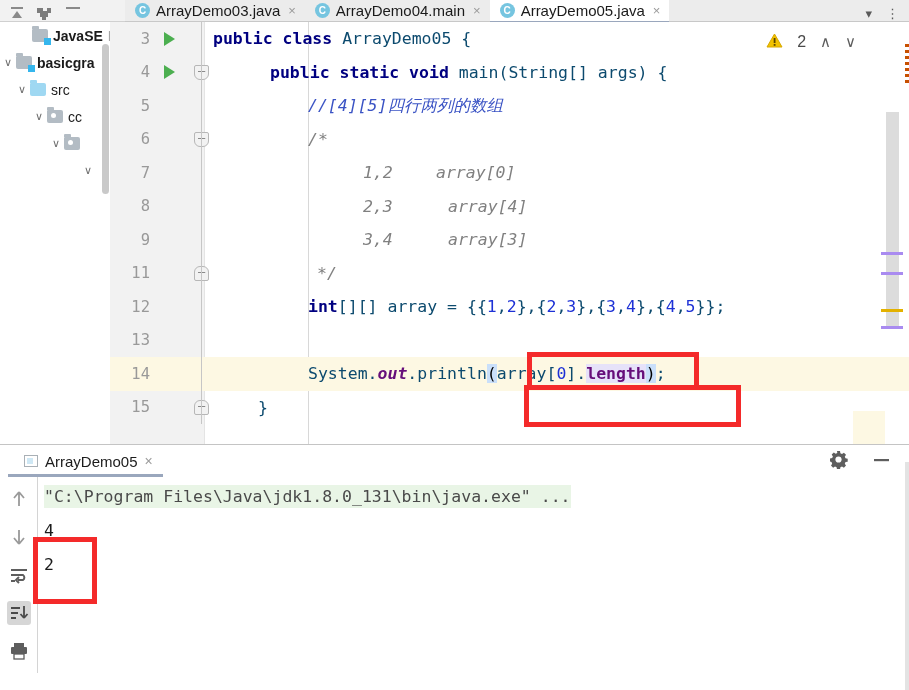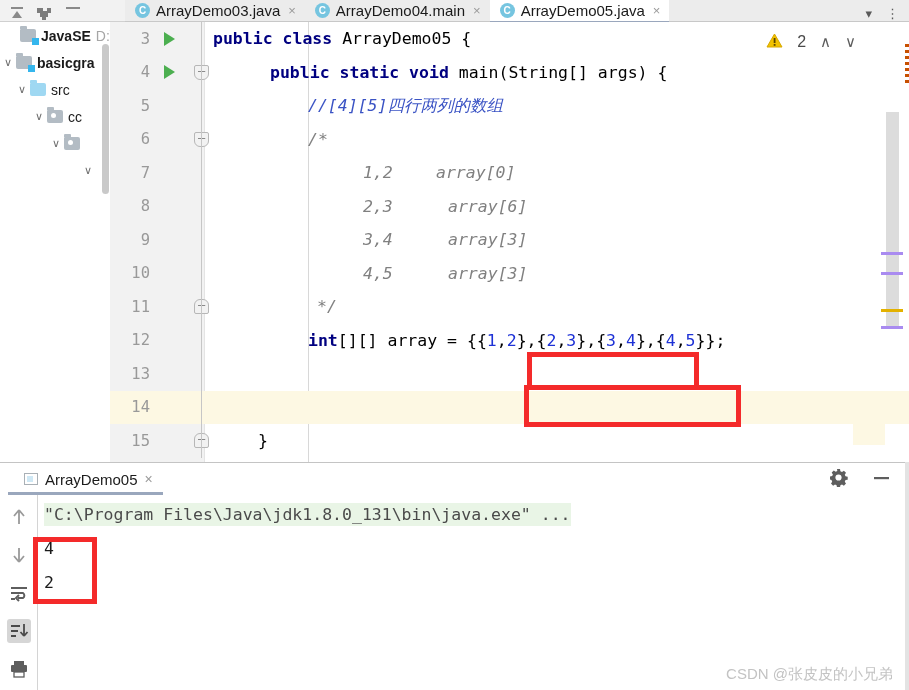--- a/index.html
+++ b/index.html
@@ -126,21 +126,21 @@
   .foldmark.close { border-radius: 6px 6px 2px 2px; }
   .vline {
     position: absolute; left: 91px; top: 0; bottom: 0; width: 1px; background: #c6c6c6;
   }
   .ctext { position: absolute; left: 103px; white-space: pre; }
   .indent-guide {
     position: absolute; left: 198px; top: 0; bottom: 0; width: 1px; background: #d8d8d8;
   }
 
   .kw { color: #000080; font-weight: bold; }
-  .plain { color: #000000; }
+  .plain { color: #0c4a6e; }
   .cmt { color: #808080; font-style: italic; }
   .cmt-blue { color: #3a53c4; font-style: italic; }
   .num { color: #1d31d6; }
   .fld { color: #660e7a; font-weight: bold; font-style: italic; }
   .lenkw { color: #660e7a; font-weight: bold; background: #e6e2f9; }
   .sel { background: #c9dffa; }
 
   
   .ed-scroll {
     position: absolute; right: 10px; top: 90px; width: 13px; height: 215px;
@@ -158,21 +158,21 @@
     background: #fdf8e3;
   }
 
   
   .redbox {
     position: absolute; border: 5px solid #f42a2a; z-index: 20; pointer-events: none;
   }
 
   
   .console {
-    position: absolute; left: 0; top: 462px; width: 909px; height: 228px;
+    position: absolute; left: 0; top: 444px; width: 909px; height: 228px;
     background: #ffffff; border-top: 1px solid #c4c4c4;
   }
   .console-tabbar {
     position: absolute; left: 0; top: 0; width: 909px; height: 32px;
     display: flex; align-items: center; background: #ffffff;
   }
   .ctab {
     display: flex; align-items: center; gap: 7px; height: 32px;
     padding: 0 10px 0 24px; font-size: 15px; color: #1b1b1b; position: relative;
   }
@@ -265,21 +265,21 @@
       <span>ArrayDemo05.java</span>
       <span class="tab-close">×</span>
     </div>
     <div class="tabbar-right">
       <span>▾</span>
       <span>⋮</span>
     </div>
   </div>
 
   <div class="sidebar">
-    <div class="tree-row" style="padding-left:4px">
+    <div class="tree-row" style="padding-left:16px">
       <span class="chev"></span>
       <span class="folder">
           <i class="badge"></i>
         </span>
       <span class="tree-label bold">JavaSE</span>
       <span class="tree-path">D:\</span>
     </div>
     <div class="tree-row" style="padding-left:0px">
       <span class="chev">∨</span>
       <span class="folder">
@@ -361,34 +361,28 @@
       <div class="crow">
         <span class="lnum">7</span>
         <span class="vline"></span>
         <span class="ctext cmt" style="left:253px">1,2</span>
         <span class="ctext cmt" style="left:326px">array[0]</span>
       </div>
       <div class="crow">
         <span class="lnum">8</span>
         <span class="vline"></span>
         <span class="ctext cmt" style="left:253px">2,3</span>
-        <span class="ctext cmt" style="left:338px">array[6]</span>
+        <span class="ctext cmt" style="left:338px">array[4]</span>
       </div>
       <div class="crow">
         <span class="lnum">9</span>
         <span class="vline"></span>
         <span class="ctext cmt" style="left:253px">3,4</span>
         <span class="ctext cmt" style="left:338px">array[3]</span>
       </div>
-      <div class="crow">
-        <span class="lnum">10</span>
-        <span class="vline"></span>
-        <span class="ctext cmt" style="left:253px">4,5</span>
-        <span class="ctext cmt" style="left:338px">array[3]</span>
-      </div>
 
       <div class="crow">
         <span class="lnum">11</span>
         <span class="foldmark close">–</span>
         <span class="vline"></span>
         <span class="ctext cmt" style="left:207px">*/</span>
       </div>
 
       <div class="crow">
         <span class="lnum">12</span>
@@ -397,20 +391,21 @@
       </div>
 
       <div class="crow">
         <span class="lnum">13</span>
         <span class="vline"></span>
       </div>
 
       <div class="crow hl">
         <span class="lnum">14</span>
         <span class="vline"></span>
+        <span class="ctext" style="left:198px"><span class="plain">System.</span><span class="fld">out</span><span class="plain">.println</span><span class="sel">(</span><span class="plain">array[</span><span class="num">0</span><span class="plain">].</span><span class="lenkw">length</span><span class="sel">)</span><span class="plain">;</span></span>
       </div>
 
       <div class="crow">
         <span class="lnum">15</span>
         <span class="foldmark close">–</span>
         <span class="vline"></span>
         <span class="ctext" style="left:148px"><span class="plain">}</span></span>
       </div>
     </div>
 
@@ -491,19 +486,18 @@
       </div>
       <div class="oline black">
         <span>4</span>
       </div>
       <div class="oline black">
         <span>2</span>
       </div>
       <div class="oline" style="height:26px"></div>
     </div>
 
-    <div class="watermark">CSDN @张皮皮的小兄弟</div>
   </div>
 
   <div class="redbox" style="left:33px; top:537px; width:64px; height:67px;"></div>
 
   <div class="right-edge"></div>
 </div>
 
 </body></html>

